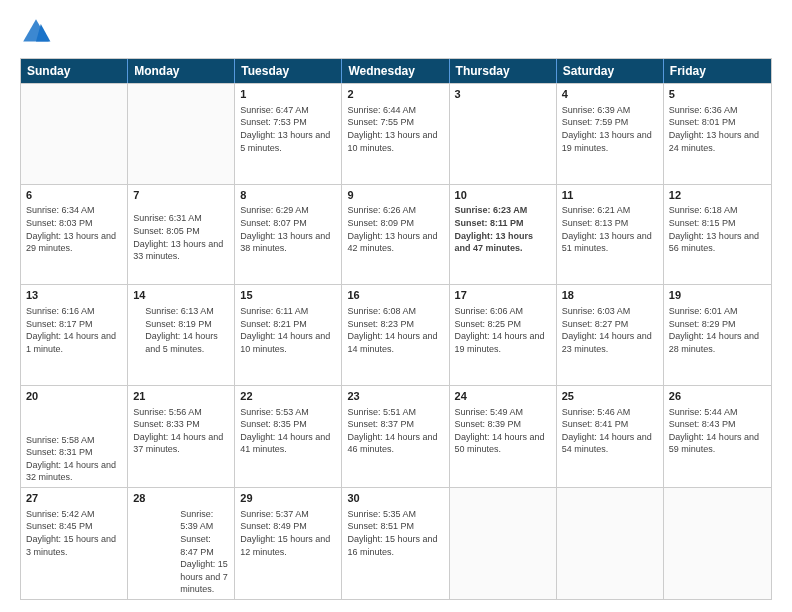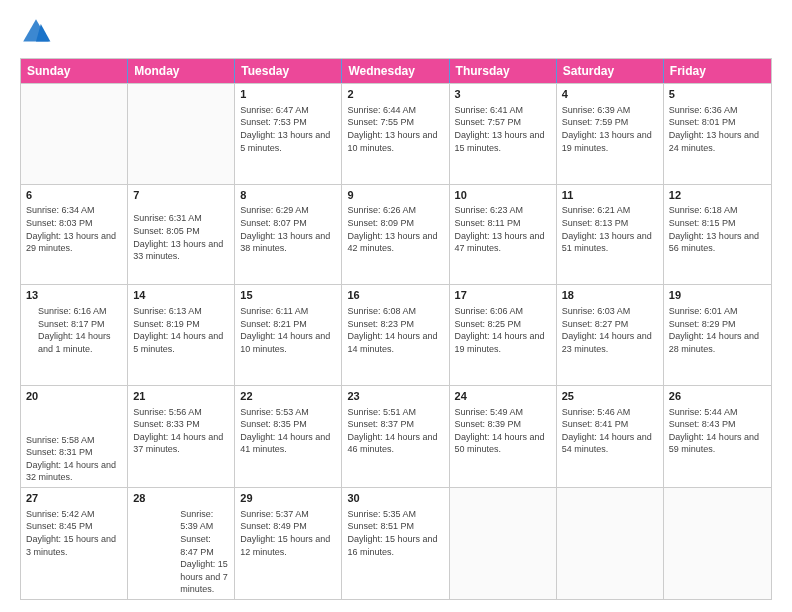--- a/index.html
+++ b/index.html
@@ -56,21 +56,21 @@
     }
     .calendar {
       flex: 1;
       display: flex;
       flex-direction: column;
       border: 1px solid #ccc;
     }
     .cal-header {
       display: grid;
       grid-template-columns: repeat(7, 1fr);
-      background: #ec4899;
+      background: #0c4a6e;
     }
     .cal-header-cell {
       color: #fff;
       font-size: 12px;
       font-weight: bold;
       padding: 5px 6px;
       text-align: left;
       border-right: 1px solid #5599dd;
     }
     .cal-header-cell:last-child { border-right: none; }
@@ -151,23 +151,20 @@
 Daylight: 13 hours and 5 minutes.</div>
           </div>
           <div class="cal-cell">
             <div class="cell-date">2</div>
             <div class="cell-info" style="white-space: pre-line;">Sunrise: 6:44 AM
 Sunset: 7:55 PM
 Daylight: 13 hours and 10 minutes.</div>
           </div>
           <div class="cal-cell">
             <div class="cell-date">3</div>
-            <div class="cell-info" style="white-space: pre-line;">Sunrise: 6:41 AM
-Sunset: 7:57 PM
-Daylight: 13 hours and 15 minutes.</div>
           </div>
           <div class="cal-cell">
             <div class="cell-date">4</div>
             <div class="cell-info" style="white-space: pre-line;">Sunrise: 6:39 AM
 Sunset: 7:59 PM
 Daylight: 13 hours and 19 minutes.</div>
           </div>
           <div class="cal-cell">
             <div class="cell-date">5</div>
             <div class="cell-info" style="white-space: pre-line;">Sunrise: 6:36 AM
@@ -195,47 +192,47 @@
 Daylight: 13 hours and 38 minutes.</div>
           </div>
           <div class="cal-cell">
             <div class="cell-date">9</div>
             <div class="cell-info" style="white-space: pre-line;">Sunrise: 6:26 AM
 Sunset: 8:09 PM
 Daylight: 13 hours and 42 minutes.</div>
           </div>
           <div class="cal-cell">
             <div class="cell-date">10</div>
-            <div class="cell-info" style="white-space: pre-line;">Sunrise: 6:23 AM
+            <div class="cell-info" style="white-space: pre-line; font-weight: bold;">Sunrise: 6:23 AM
 Sunset: 8:11 PM
 Daylight: 13 hours and 47 minutes.</div>
           </div>
           <div class="cal-cell">
             <div class="cell-date">11</div>
             <div class="cell-info" style="white-space: pre-line;">Sunrise: 6:21 AM
 Sunset: 8:13 PM
 Daylight: 13 hours and 51 minutes.</div>
           </div>
           <div class="cal-cell">
             <div class="cell-date">12</div>
             <div class="cell-info" style="white-space: pre-line;">Sunrise: 6:18 AM
 Sunset: 8:15 PM
 Daylight: 13 hours and 56 minutes.</div>
           </div>
         </div>
         <div class="cal-row">
           <div class="cal-cell">
             <div class="cell-date">13</div>
-            <div class="cell-info" style="white-space: pre-line; margin-left: 12px;">Sunrise: 6:16 AM
+            <div class="cell-info" style="white-space: pre-line;">Sunrise: 6:16 AM
 Sunset: 8:17 PM
 Daylight: 14 hours and 1 minute.</div>
           </div>
           <div class="cal-cell">
             <div class="cell-date">14</div>
-            <div class="cell-info" style="white-space: pre-line;">Sunrise: 6:13 AM
+            <div class="cell-info" style="white-space: pre-line; margin-left: 12px;">Sunrise: 6:13 AM
 Sunset: 8:19 PM
 Daylight: 14 hours and 5 minutes.</div>
           </div>
           <div class="cal-cell">
             <div class="cell-date">15</div>
             <div class="cell-info" style="white-space: pre-line;">Sunrise: 6:11 AM
 Sunset: 8:21 PM
 Daylight: 14 hours and 10 minutes.</div>
           </div>
           <div class="cal-cell">

